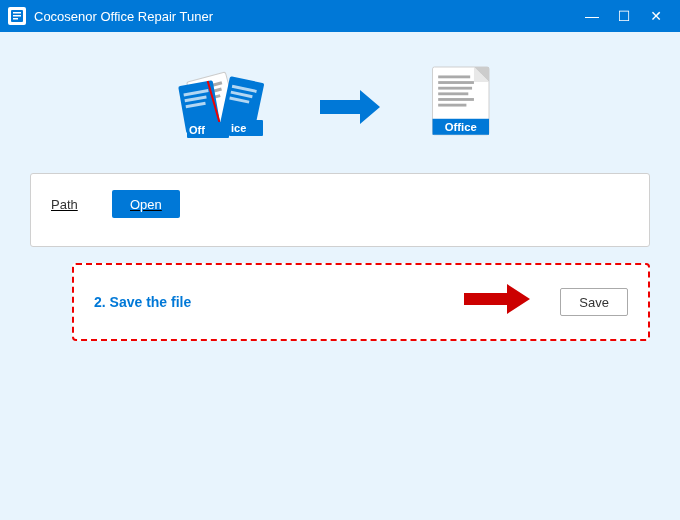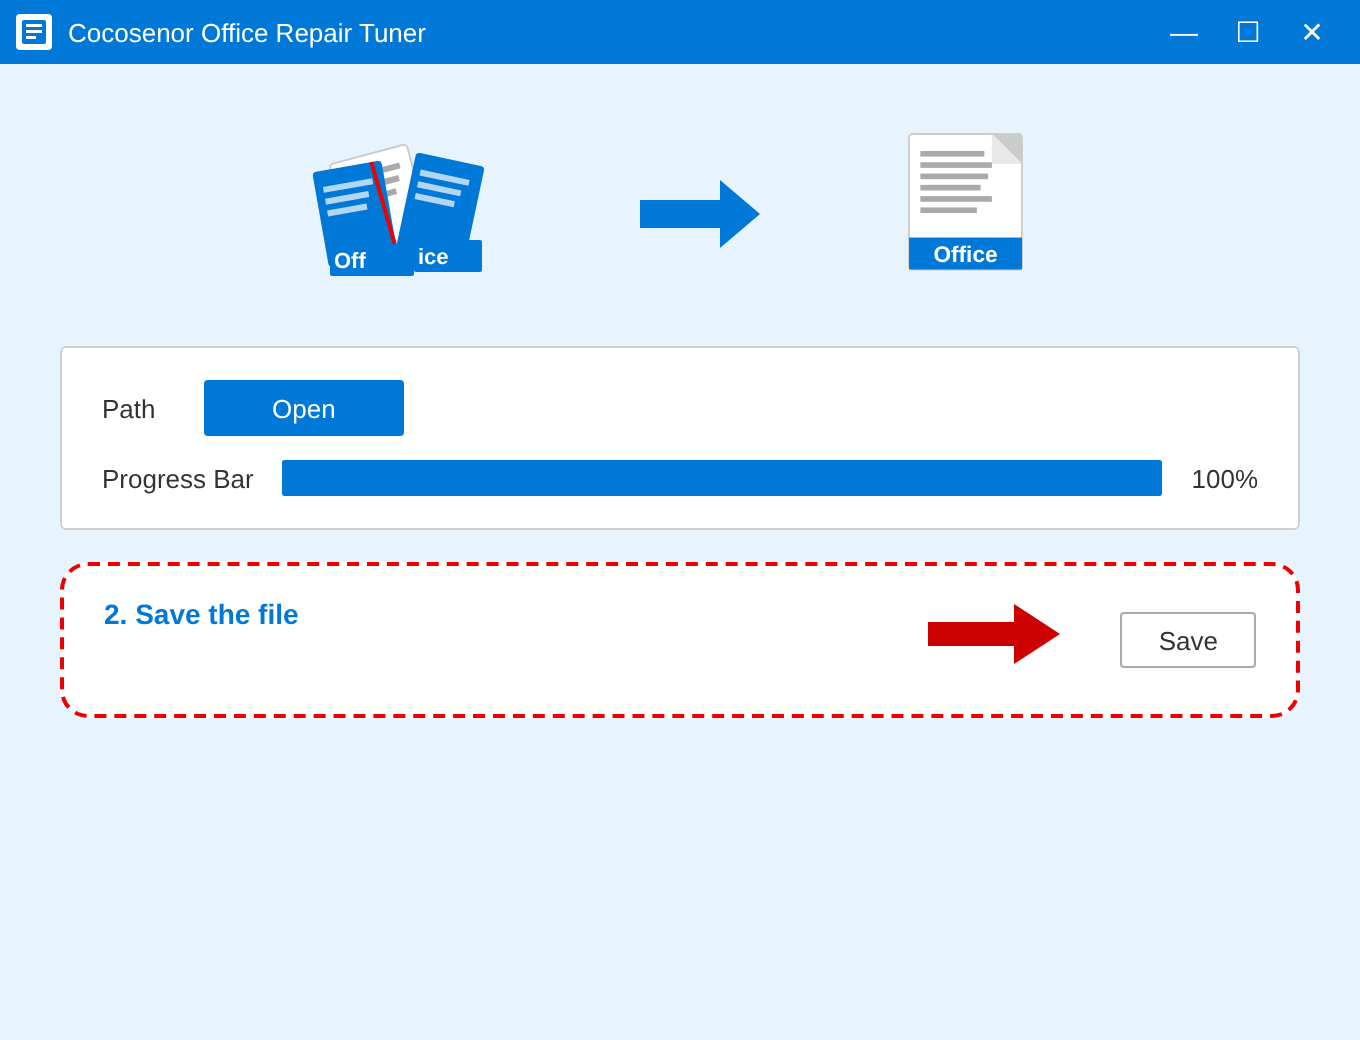--- a/index.html
+++ b/index.html
@@ -72,21 +72,21 @@
       flex-direction: column;
       gap: 16px;
     }
 
     
     .hero {
       display: flex;
       align-items: center;
       justify-content: center;
       padding: 10px 0 5px 0;
-      gap: 62px;
+      gap: 40px;
     }
 
     
     .broken-icon {
       position: relative;
       width: 100px;
       height: 90px;
     }
 
     
@@ -116,40 +116,41 @@
     .section-title {
       color: #0078d7;
       font-size: 14px;
       font-weight: 600;
       margin-bottom: 12px;
     }
 
     .file-row {
       display: flex;
       align-items: center;
-      gap: 16px;
+      gap: 26px;
       margin-bottom: 12px;
+      text-decoration: underline;
     }
     .file-label {
       font-size: 13px;
       color: #333;
       min-width: 35px;
     }
     .file-input {
       flex: 1;
       height: 28px;
       border: 1px solid #aaa;
       padding: 0 8px;
       font-size: 12px;
       color: #333;
       outline: none;
     }
     .open-btn {
       height: 28px;
-      padding: 0 34px;
+      padding: 0 18px;
       background: #0078d7;
       color: #fff;
       border: none;
       font-size: 13px;
       cursor: pointer;
       border-radius: 2px;
     }
 
     .progress-row {
       display: flex;
@@ -176,26 +177,27 @@
     .progress-pct {
       font-size: 13px;
       color: #333;
       min-width: 38px;
       text-align: right;
     }
 
     
     .save-section {
       border: 2px dashed #e00;
-      border-radius: 14px;
+      border-radius: 4px;
       padding: 16px 20px;
       background: #fff;
       display: flex;
-      align-items: flex-start;
+      align-items: center;
       justify-content: space-between;
+      margin-left: 42px;
     }
     .save-title {
       color: #0078d7;
       font-size: 14px;
       font-weight: 600;
     }
     .save-right {
       display: flex;
       align-items: center;
       gap: 28px;
@@ -302,27 +304,20 @@
       </div>
     </div>
 
     <div class="section-card">
 
       <div class="file-row">
         <span class="file-label">Path</span>
         <button class="open-btn">Open</button>
       </div>
 
-      <div class="progress-row">
-        <span class="progress-label">Progress Bar</span>
-        <div class="progress-bar-container">
-          <div class="progress-bar-fill" style="width: 100%"></div>
-        </div>
-        <span class="progress-pct">100%</span>
-      </div>
     </div>
 
     <div class="save-section">
       <div class="save-title">2. Save the file</div>
       <div class="save-right">
         <div class="red-arrow">
           <svg width="70" height="36" viewBox="0 0 70 36">
             <polygon points="2,12 45,12 45,3 68,18 45,33 45,24 2,24" fill="#cc0000"></polygon>
           </svg>
         </div>

